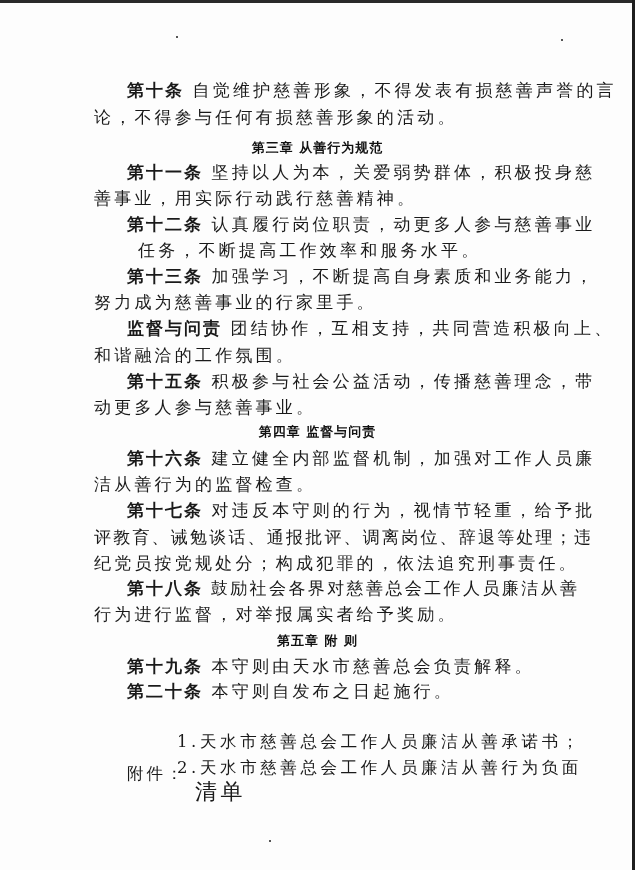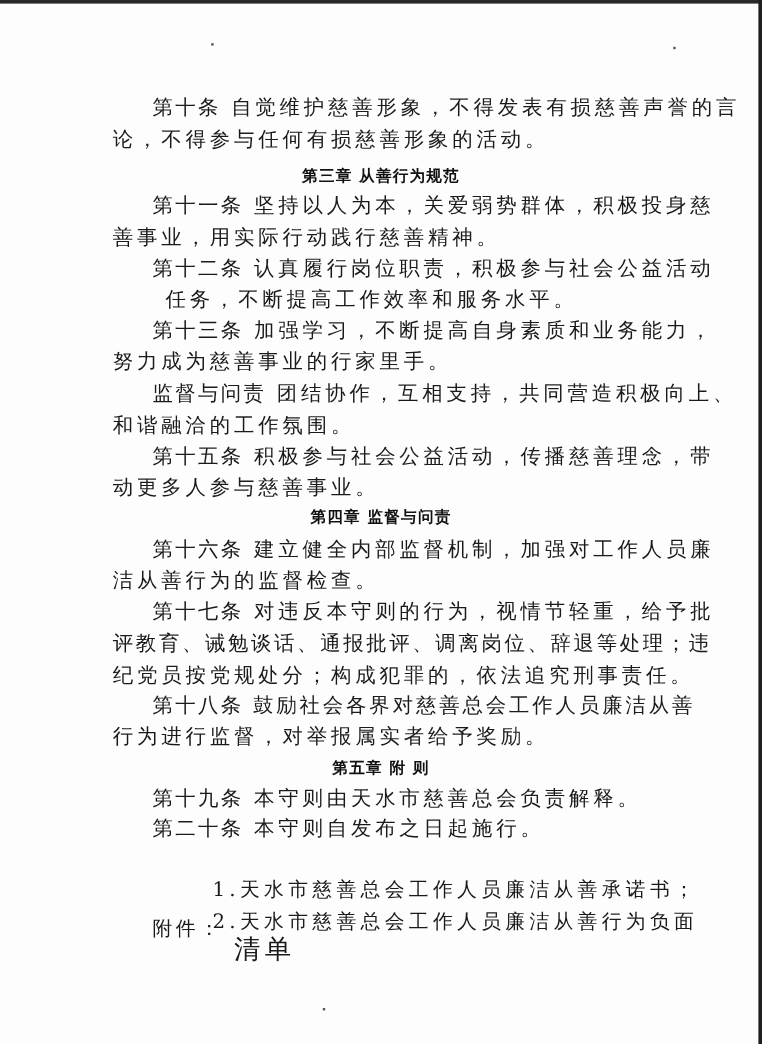--- a/index.html
+++ b/index.html
@@ -11,21 +11,21 @@
   }
   .top-edge { position: absolute; left: 0; top: 0; width: 635px; height: 3px; background: #2a2a2a; }
   .right-edge { position: absolute; right: 0; top: 0; width: 3px; height: 870px; background: #1e1e1e; }
   .speck { position: absolute; width: 2px; height: 2px; background: #555; }
   .page { position: absolute; left: 0; top: 0; width: 635px; height: 870px; }
   .line {
     position: absolute; left: 94px; width: 440px; height: 26px; line-height: 26px;
     font-size: 17px; letter-spacing: 3.2px; white-space: nowrap;
   }
   .line.indent { left: 127px; width: 407px; }
-  .label { font-weight: normal; letter-spacing: 2px; }
+  .label { font-weight: bold; letter-spacing: 2px; }
   .text { }
   .heading {
     position: absolute; left: 0; width: 635px; text-align: center; height: 26px; line-height: 26px;
     font-family: "DejaVu Sans", "Liberation Sans", sans-serif; font-weight: bold; font-size: 13px;
     letter-spacing: 1px; color: #111;
   }
   .attach-label { position: absolute; left: 127px; font-size: 16.5px; line-height: 26px; letter-spacing: 3px; }
   .attach-item { position: absolute; left: 177px; font-size: 16.5px; line-height: 26px; letter-spacing: 3.6px; white-space: nowrap; }
   .attach-cont { position: absolute; left: 195px; font-size: 22px; line-height: 26px; letter-spacing: 3.6px; }
 </style>
@@ -45,21 +45,21 @@
   <div class="line" style="top:104px;">论，不得参与任何有损慈善形象的活动。</div>
 
   <div class="heading" style="top:135px;">第三章  从善行为规范</div>
 
   <div class="line indent" style="top:159px;">
     <span class="label">第十一条</span>&nbsp;<span>坚持以人为本，关爱弱势群体，积极投身慈</span>
   </div>
   <div class="line" style="top:185px;">善事业，用实际行动践行慈善精神。</div>
 
   <div class="line indent" style="top:211px;">
-    <span class="label">第十二条</span>&nbsp;<span>认真履行岗位职责，积极参与社会公益活动</span>
+    <span class="label">第十二条</span>&nbsp;<span>认真履行岗位职责，动更多人参与慈善事业</span>
   </div>
   <div class="line" style="top:237px;margin-left:44px;">任务，不断提高工作效率和服务水平。</div>
 
   <div class="line indent" style="top:263px;">
     <span class="label">第十三条</span>&nbsp;<span>加强学习，不断提高自身素质和业务能力，</span>
   </div>
   <div class="line" style="top:289px;">努力成为慈善事业的行家里手。</div>
 
   <div class="line indent" style="top:315px;">
     <span class="label">监督与问责</span>&nbsp;<span>团结协作，互相支持，共同营造积极向上、</span>

